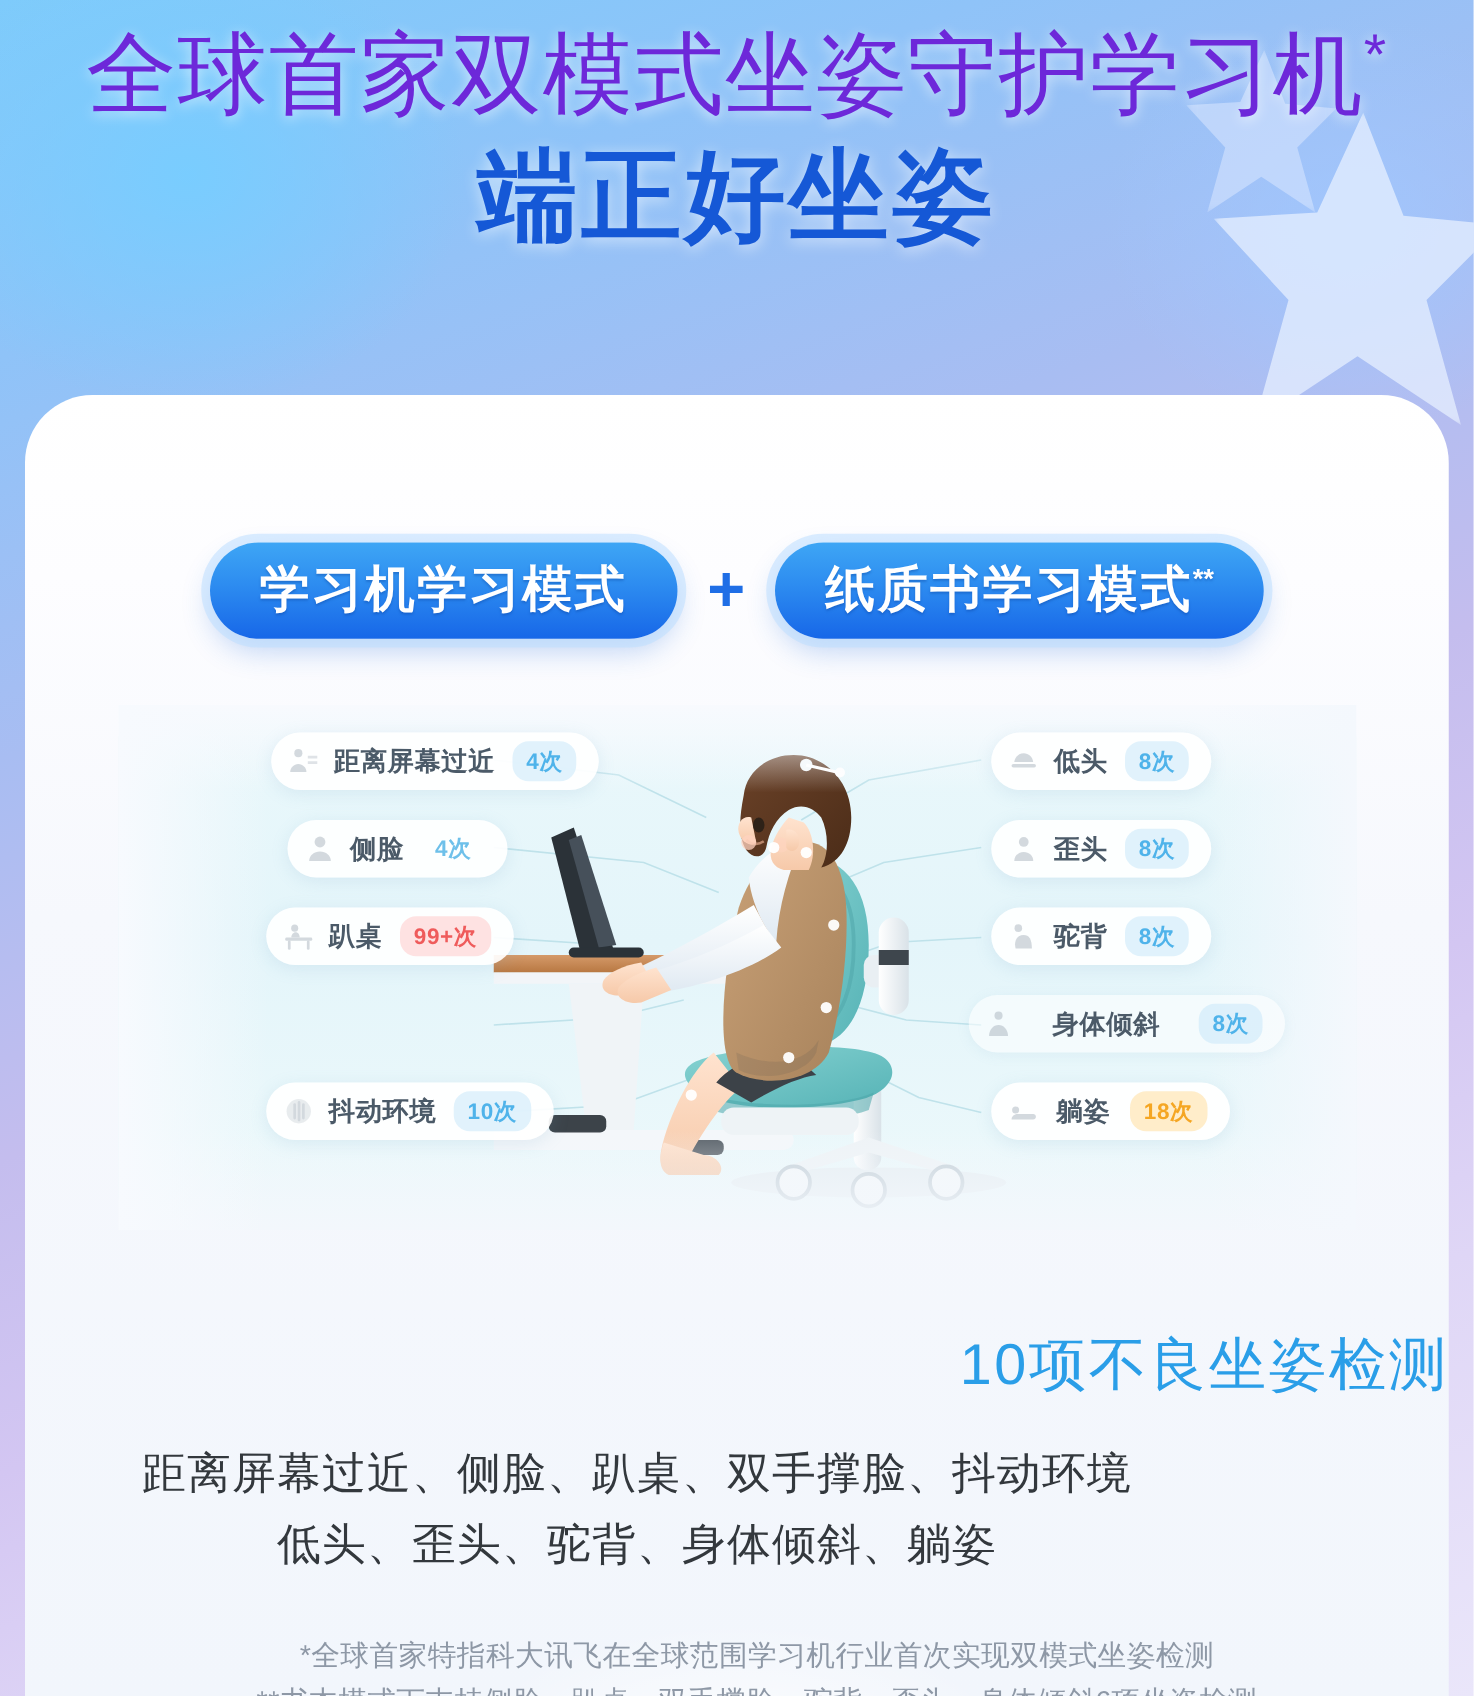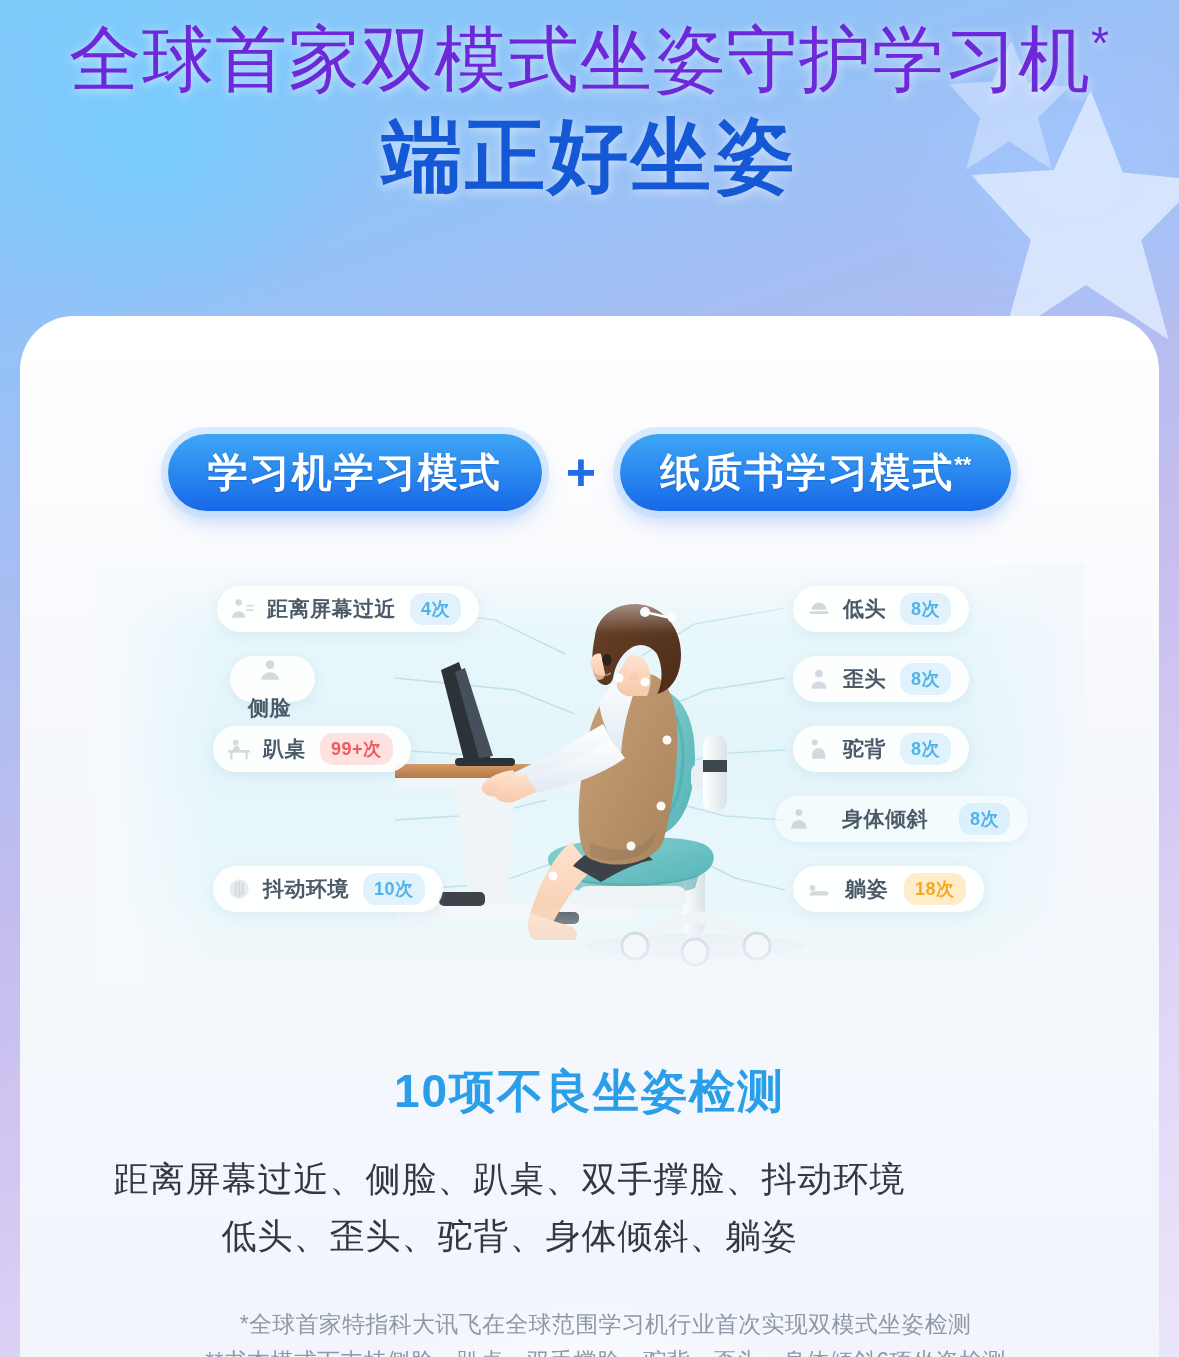--- a/index.html
+++ b/index.html
@@ -123,22 +123,22 @@
     font-size:18px;font-weight:700;letter-spacing:.5px;
     padding:4px 11px;border-radius:13px;margin-left:4px;
   }
   .cnt.blue{color:#4fb3ea;background:rgba(200,232,250,.55);}
   .cnt.plain{color:#6ec0ea;background:transparent;}
   .cnt.red{color:#ef5b5b;background:rgba(255,206,206,.6);}
   .cnt.orange{color:#f5a623;background:rgba(255,226,170,.62);}
 
   
   .sub-title{
-    position:absolute;left:0;top:745px;width:1139px;text-align:center;
-    font-size:46px;font-weight:700;color:#2a9ee8;letter-spacing:2px;
+    position:absolute;left:0;top:745px;width:1139px;text-align:right;
+    font-size:46px;font-weight:400;color:#2a9ee8;letter-spacing:2px;
   }
   .list-lines{
     position:absolute;left:0;top:835px;width:979px;text-align:center;
     color:#33383d;
   }
   .list-lines div{font-size:35px;line-height:1.62;font-weight:400;letter-spacing:1px;}
   .footnotes{
     position:absolute;left:0;top:990px;width:1139px;text-align:center;
     color:#8e98a6;
   }
@@ -313,21 +313,21 @@
           <svg viewBox="0 0 24 24" fill="currentColor">
               <circle cx="8" cy="6" r="3"></circle>
               <path d="M2 20c0-3.3 2.7-6 6-6s6 2.7 6 6z"></path>
               <path d="M15 8h7v2h-7zM15 12h7v2h-7z" opacity=".75"></path>
             </svg>
         </span>
         <span class="pname">距离屏幕过近</span>
         <span class="cnt blue">4次</span>
       </div>
 
-      <div class="pill" style="left:135px;top:92px;flex-direction:column;">
+      <div class="pill" style="left:135px;top:92px;">
         <span class="ico">
           <svg viewBox="0 0 24 24" fill="currentColor">
               <circle cx="12" cy="7" r="4"></circle>
               <path d="M4 21c0-4 3.6-7 8-7s8 3 8 7z"></path>
             </svg>
         </span>
         <span class="pname">侧脸</span>
         <span class="cnt plain">4次</span>
       </div>
 

